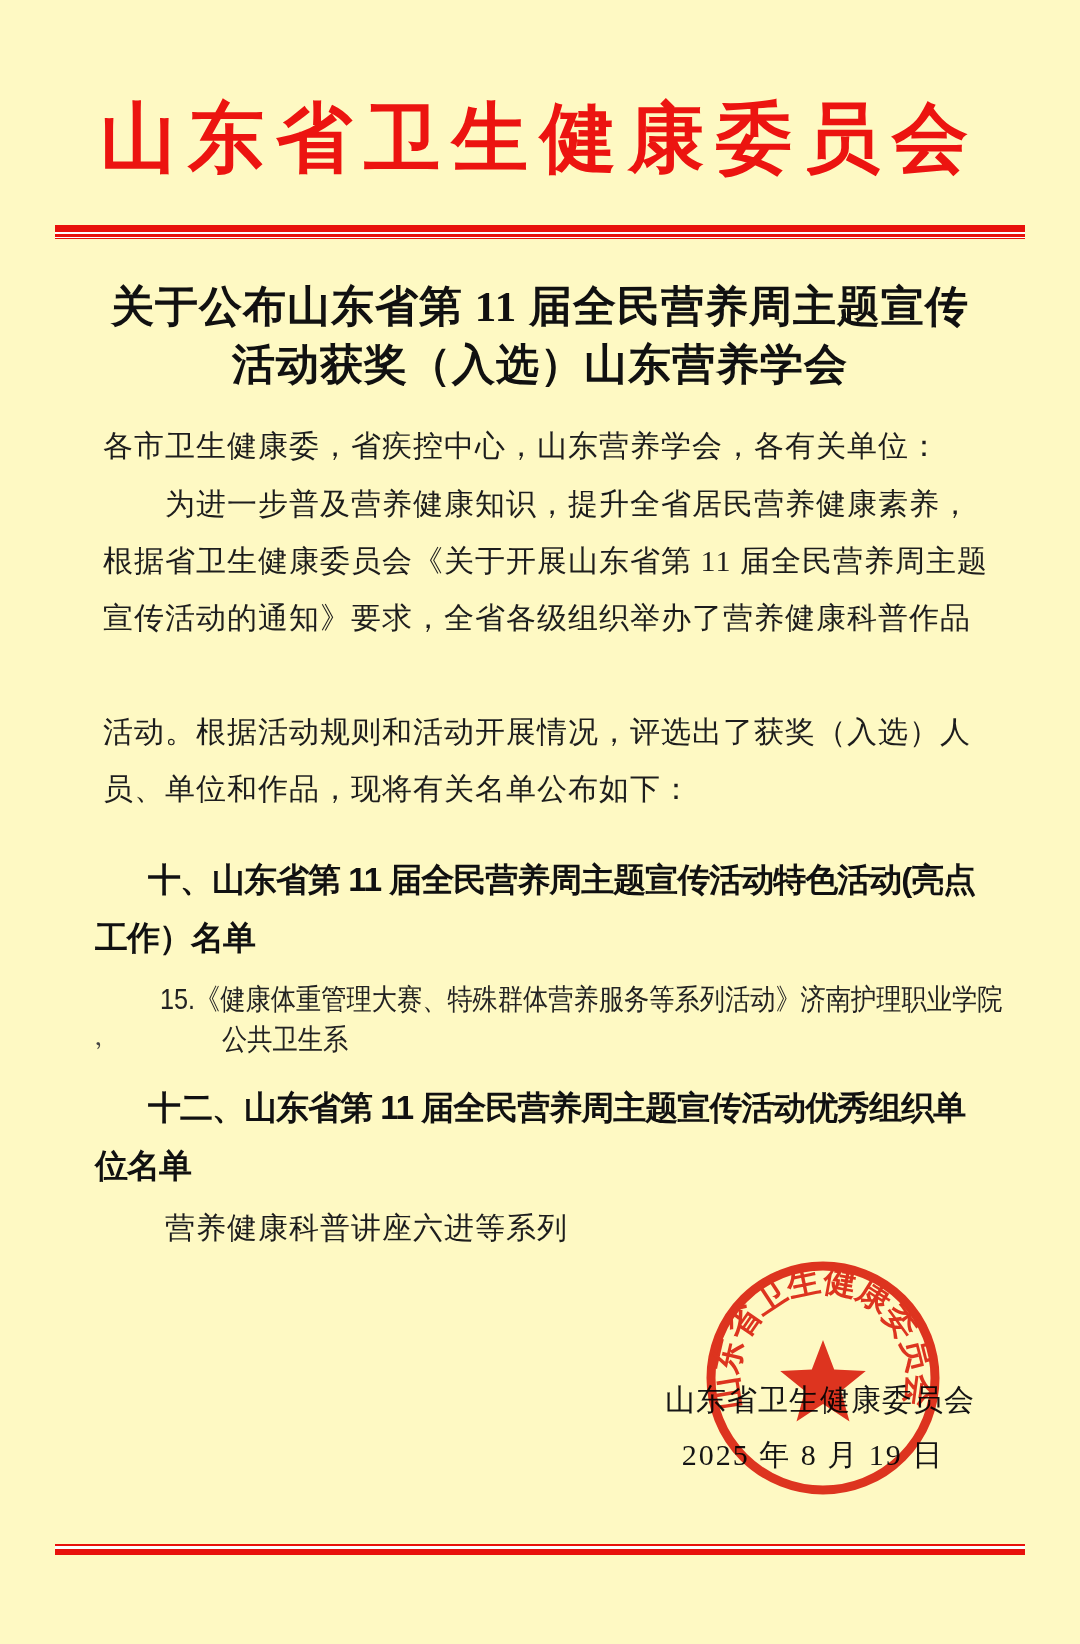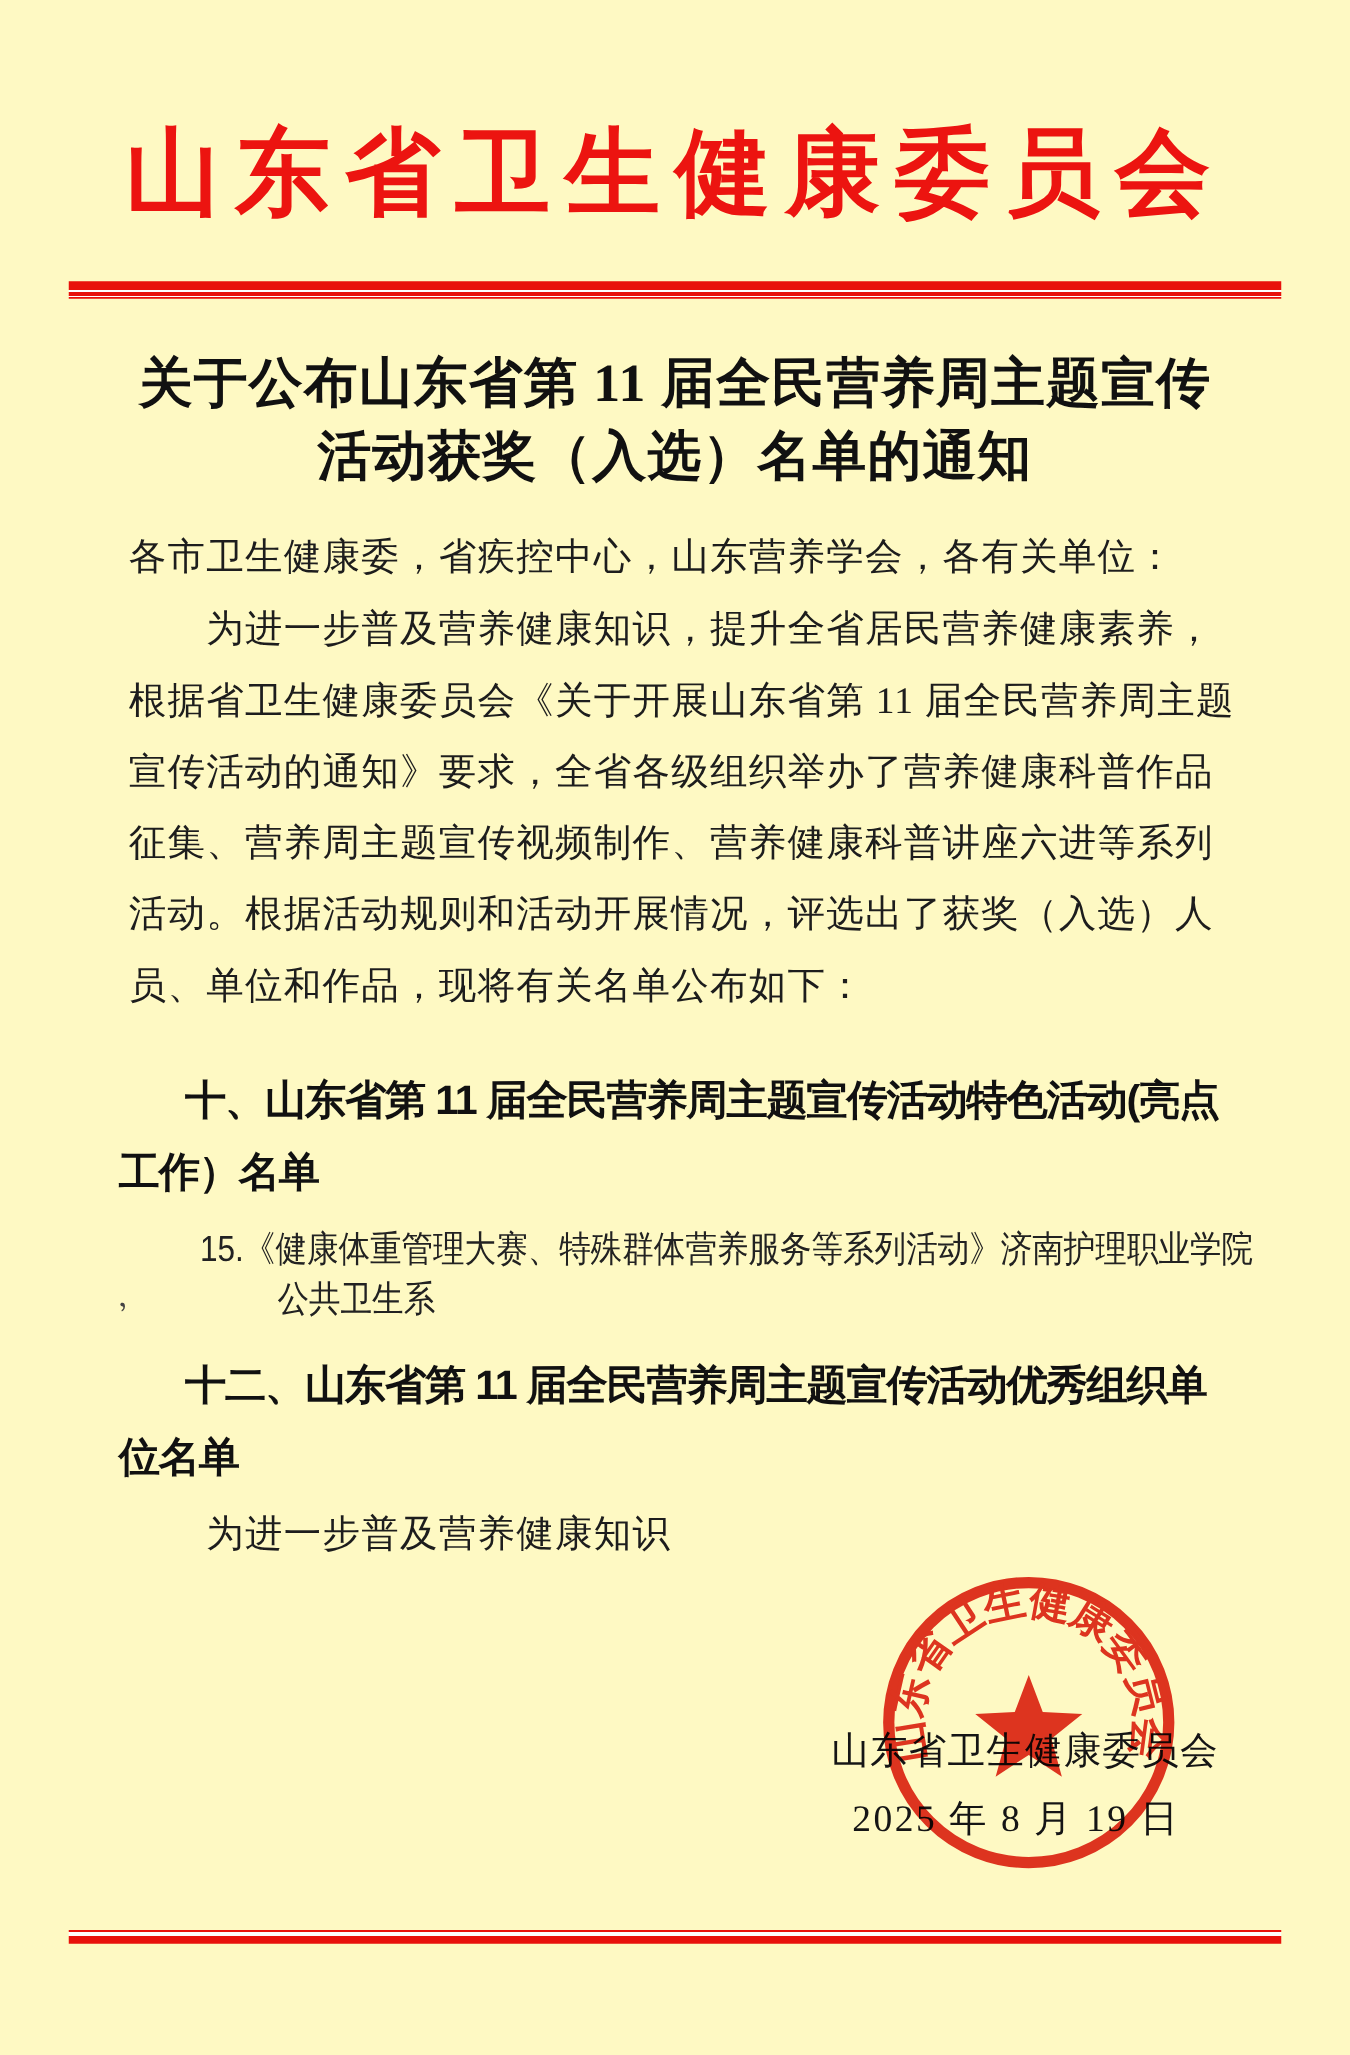--- a/index.html
+++ b/index.html
@@ -74,43 +74,42 @@
 </style>
 </head>
 <body>
 
 <div class="page">
 
   <div class="abs letterhead">山东省卫生健康委员会</div>
   <div class="abs rule-top"></div>
 
   <div class="abs doc-title l1">关于公布山东省第 11 届全民营养周主题宣传</div>
-  <div class="abs doc-title l2">活动获奖（入选）名单的通知</div>
+  <div class="abs doc-title l2">活动获奖（入选）山东营养学会</div>
 
   <div class="abs body-line" style="left:103px;top:428px;">各市卫生健康委，省疾控中心，山东营养学会，各有关单位：</div>
   <div class="abs body-line" style="left:165px;top:486px;">为进一步普及营养健康知识，提升全省居民营养健康素养，</div>
   <div class="abs body-line" style="left:103px;top:543px;">根据省卫生健康委员会《关于开展山东省第 11 届全民营养周主题</div>
   <div class="abs body-line" style="left:103px;top:600px;text-align:center;">宣传活动的通知》要求，全省各级组织举办了营养健康科普作品</div>
-  <div class="abs body-line" style="left:103px;top:657px;">征集、营养周主题宣传视频制作、营养健康科普讲座六进等系列</div>
   <div class="abs body-line" style="left:103px;top:714px;">活动。根据活动规则和活动开展情况，评选出了获奖（入选）人</div>
   <div class="abs body-line" style="left:103px;top:771px;">员、单位和作品，现将有关名单公布如下：</div>
 
   <div class="abs heading" style="left:148px;top:858px;">十、山东省第 11 届全民营养周主题宣传活动特色活动(亮点</div>
   <div class="abs heading" style="left:95px;top:916px;">工作）名单</div>
 
   <div class="abs item" style="left:160px;top:980px;">
     <span>15.</span><span>《健康体重管理大赛、特殊群体营养服务等系列活动》济南护理职业学院</span>
   </div>
   <div class="abs item" style="left:222px;top:1020px;">公共卫生系</div>
 
   <div class="abs stray" style="left:96px;top:1036px;">’</div>
 
   <div class="abs heading" style="left:148px;top:1086px;">十二、山东省第  11  届全民营养周主题宣传活动优秀组织单</div>
   <div class="abs heading" style="left:95px;top:1144px;">位名单</div>
-  <div class="abs body-line" style="left:165px;top:1210px;">为进一步普及营养健康知识</div>
+  <div class="abs body-line" style="left:165px;top:1210px;">营养健康科普讲座六进等系列</div>
 
   <div class="abs sig-org">山东省卫生健康委员会</div>
   <div class="abs sig-date">2025 年 8 月 19 日</div>
 
   <svg class="abs seal" width="260" height="260" viewBox="0 0 260 260">
     <defs>
       <path id="sealArc" d="M 49.2 159.4 A 86 86 0 1 1 210.8 159.4" fill="none"></path>
     </defs>
     <circle cx="130" cy="130" r="112" fill="none" stroke="#dc281a" stroke-width="9"></circle>
     <text font-size="33" font-weight="700" fill="#dc281a" font-family="Liberation Sans, DejaVu Sans, sans-serif">

